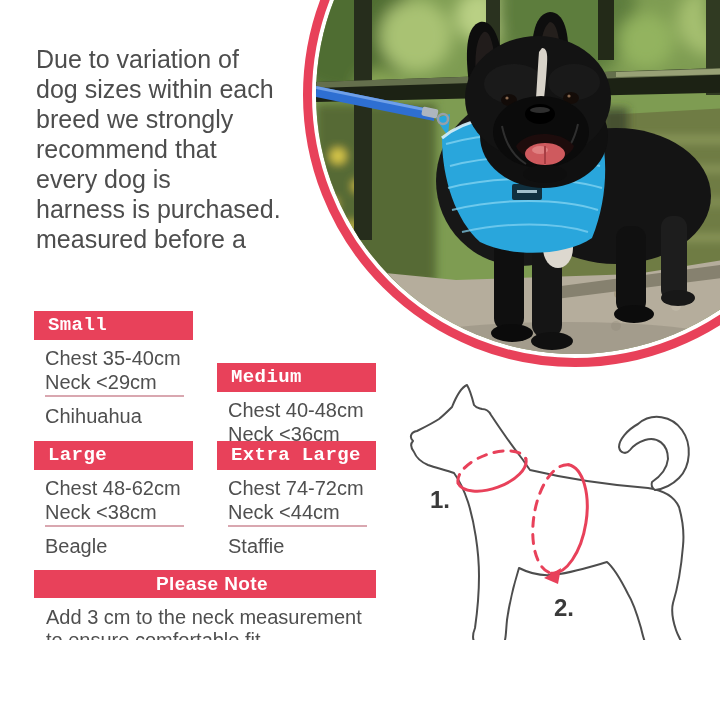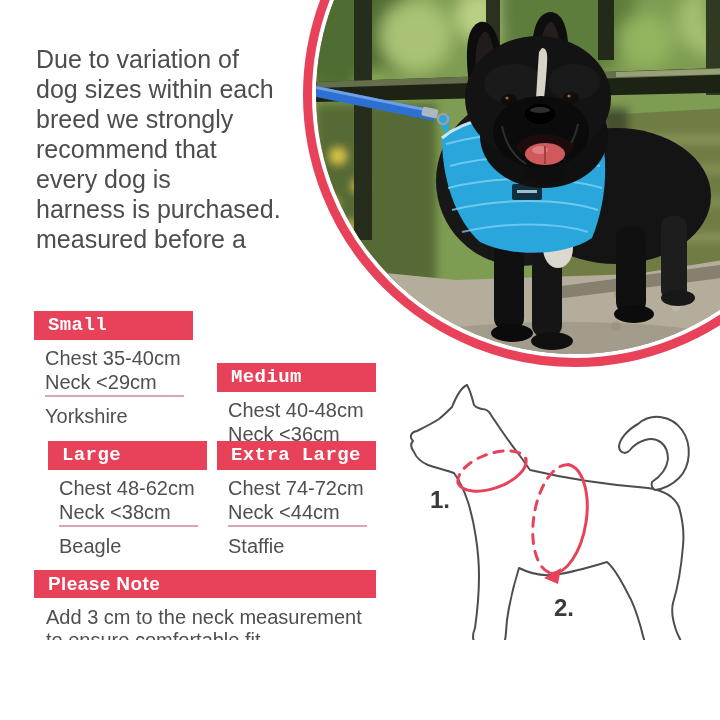--- a/index.html
+++ b/index.html
@@ -11,31 +11,31 @@
          font-size:25px;line-height:30px;font-weight:400;}
 
   
   .photo-ring{position:absolute;left:303px;top:-177px;width:518px;height:518px;
               padding:4px;border:9px solid #e8415a;border-radius:50%;background:#fff;box-sizing:content-box;}
   .photo{width:518px;height:518px;border-radius:50%;overflow:hidden;}
 
   
   .card{position:absolute;width:159px;}
   .card.s{left:34px;top:311px;} .card.m{left:217px;top:327px;margin-top:36px;}
-  .card.l{left:48px;top:441px;} .card.xl{left:217px;top:441px;}
+  .card.l{left:34px;top:441px;} .card.xl{left:217px;top:441px;}
   .card-header{height:29px;line-height:29px;background:#e8415a;color:#ffffff;
                font-weight:700;font-size:19px;padding-left:14px;letter-spacing:.4px;font-family:Liberation Mono, monospace;}
   .card-body{padding:6px 0 0 11px;font-size:20px;line-height:24px;color:#4f4f4f;}
   .card-divider{margin:1px 0 0 11px;width:139px;border-top:2px solid #d9a7b0;}
   .card-breed{margin:8px 0 0 11px;font-size:20px;color:#4f4f4f;}
 
   
   .note{position:absolute;left:34px;top:570px;width:342px;}
   .note-header{height:28px;line-height:28px;background:#e8415a;color:#fff;
-               font-weight:700;font-size:19px;padding-left:14px;letter-spacing:.4px;}
+               font-weight:700;font-size:19px;padding-left:14px;letter-spacing:.4px;text-align:center;}
   .note-body{padding:8px 4px 0 12px;width:318px;font-size:20px;line-height:23px;color:#4f4f4f;}
 
   
   .diagram{position:absolute;left:400px;top:378px;width:315px;height:285px;}
   .diagram text{font-family:"Liberation Sans", sans-serif;font-weight:700;fill:#3a3a3a;}
 </style>
 </head>
 <body>
 
 <div class="canvas">
@@ -189,21 +189,21 @@
     </div>
   </div>
 
   <div class="card s">
     <div class="card-header">Small</div>
     <div class="card-body">
       <div>Chest 35-40cm</div>
       <div>Neck &lt;29cm</div>
     </div>
     <div class="card-divider"></div>
-    <div class="card-breed">Yorkshire</div>
+    <div class="card-breed">Chihuahua</div>
   </div>
 
   <div class="card m">
     <div class="card-header">Medium</div>
     <div class="card-body">
       <div>Chest 40-48cm</div>
       <div>Neck &lt;36cm</div>
     </div>
     <div class="card-divider"></div>
   </div>

